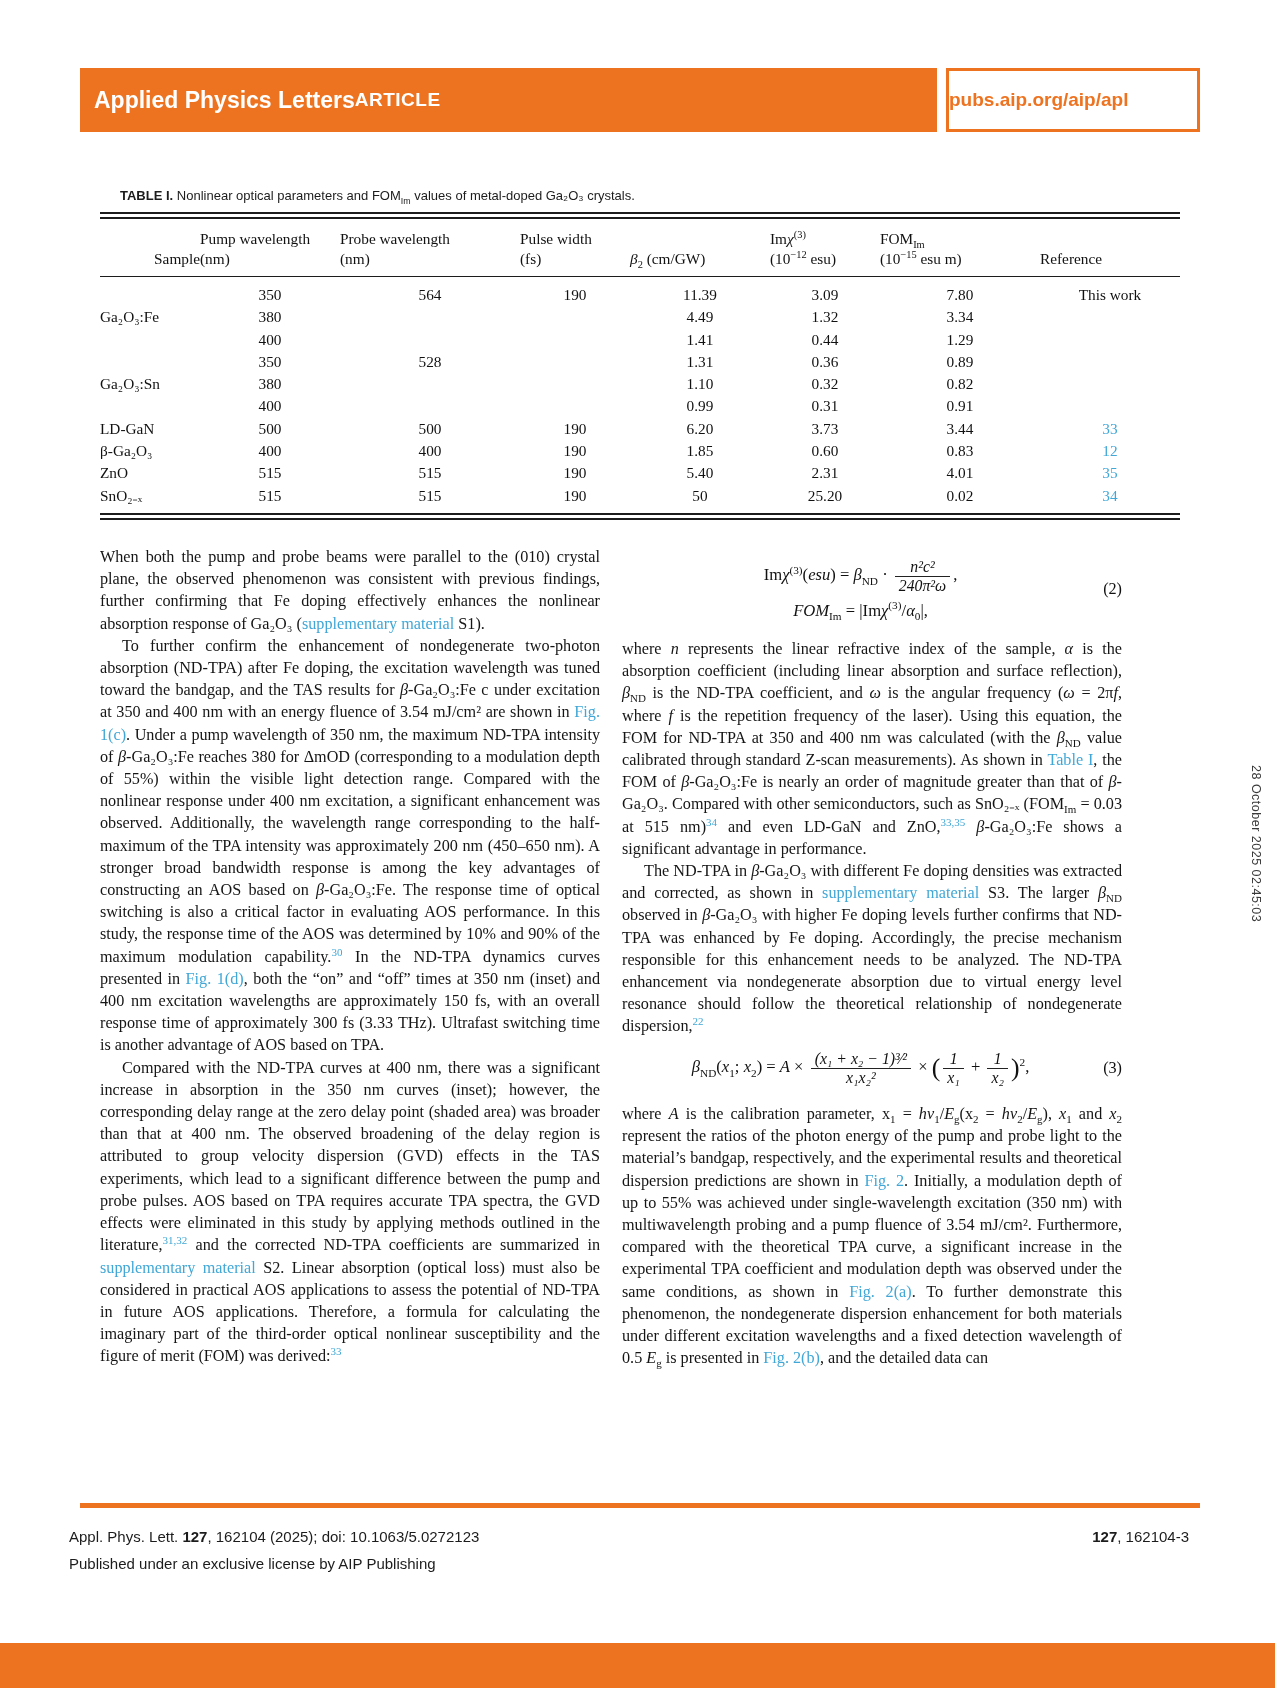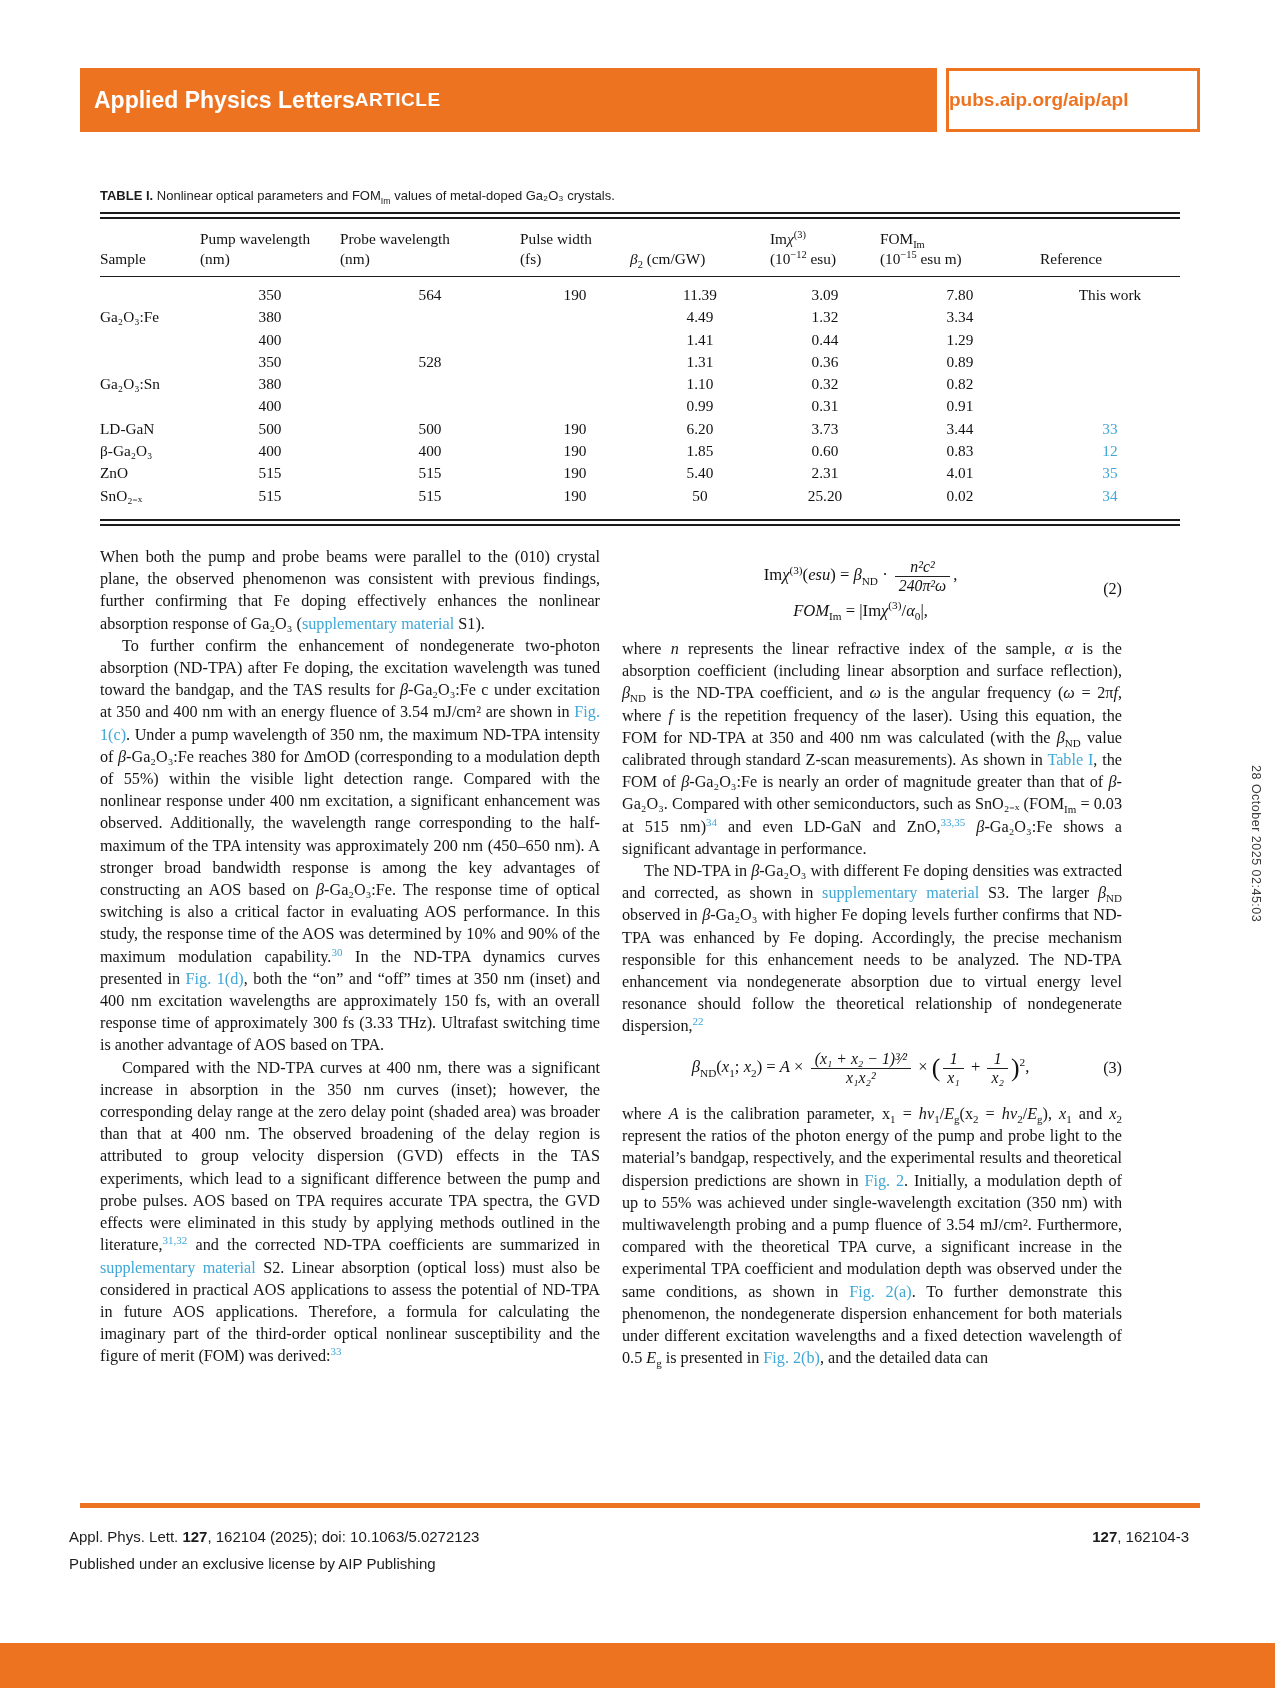--- a/index.html
+++ b/index.html
@@ -12,30 +12,30 @@
        padding:0 95px 0 14px;}
   .brand{font-family:"Liberation Sans",sans-serif;font-weight:bold;color:#fff;font-size:23px;}
   .article-label{font-family:"Liberation Sans",sans-serif;font-weight:bold;color:#fff;font-size:19px;letter-spacing:.5px;}
   .masthead-link{width:248px;margin-left:9px;background:#fff;border:3px solid #EE7320;
        display:flex;align-items:center;justify-content:flex-start;}
   .masthead-link span{font-family:"Liberation Sans",sans-serif;font-weight:bold;
        color:#EE7320;font-size:19px;}
 
   
   .table-block{position:absolute;top:188px;left:100px;width:1080px;}
-  .table-caption{font-family:"Liberation Sans",sans-serif;font-size:13px;color:#1c1c1c;margin-bottom:9px;}
+  .table-caption{font-family:"Liberation Sans",sans-serif;font-size:13px;color:#1c1c1c;margin-bottom:9px;margin-left:20px;}
   .table-caption .bd{font-weight:bold;}
   .rule-double{border-top:2px solid #1c1c1c;border-bottom:2px solid #1c1c1c;height:3px;}
   .rule-single{border-top:1.5px solid #1c1c1c;height:0;}
   .tgrid{display:grid;grid-template-columns:100px 140px 180px 110px 140px 110px 160px 140px;}
   #thead{padding:10px 0 7px;}
   .th{display:flex;flex-direction:column;justify-content:flex-end;}
-  .th:first-child{text-align:left;}
+  .th:first-child{text-align:right;}
   .th-line{min-height:20px;font-size:15.3px;line-height:20px;}
-  #tbody{padding:7px 0 12px;}
+  #tbody{padding:7px 0 6px;}
   .td{font-size:15.3px;height:22.3px;line-height:22.3px;text-align:center;white-space:nowrap;}
   .td.sample{text-align:left;}
   .td.refcell{text-align:center;}
 
   
   .columns{position:absolute;top:546px;left:100px;width:1022px;display:flex;gap:22px;}
   .col{flex:1;min-width:0;}
   .para{margin:0;text-align:justify;font-size:16.2px;line-height:22.2px;color:#151515;}
   .para.ind{text-indent:22px;}
   .it{font-style:italic;}

